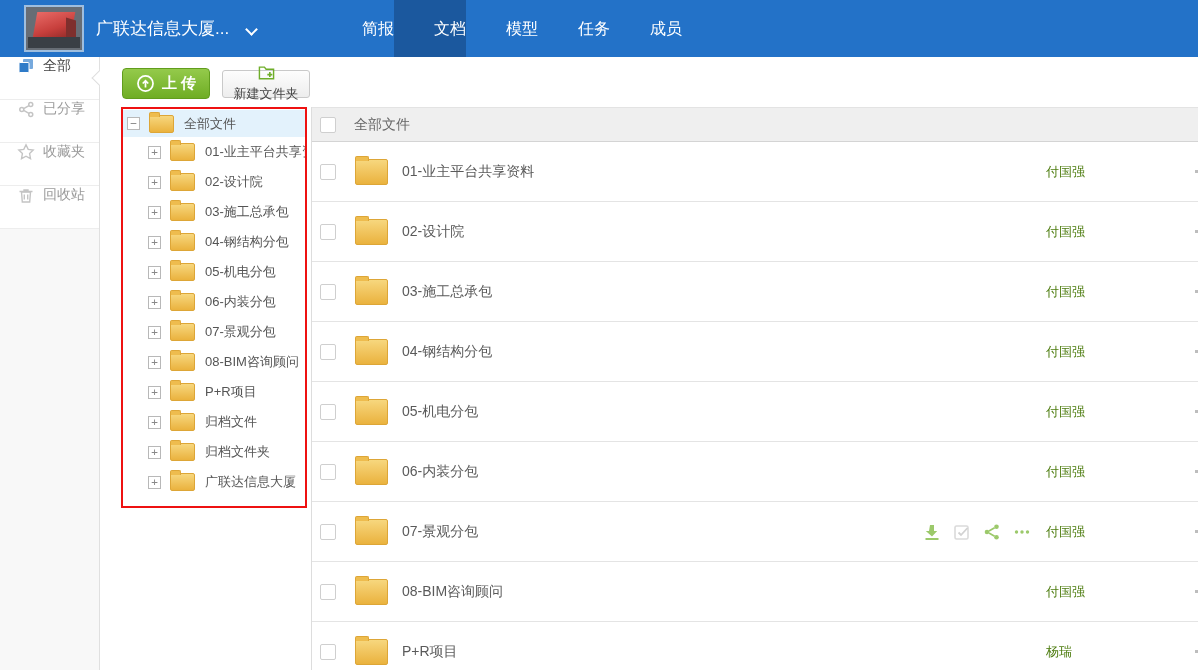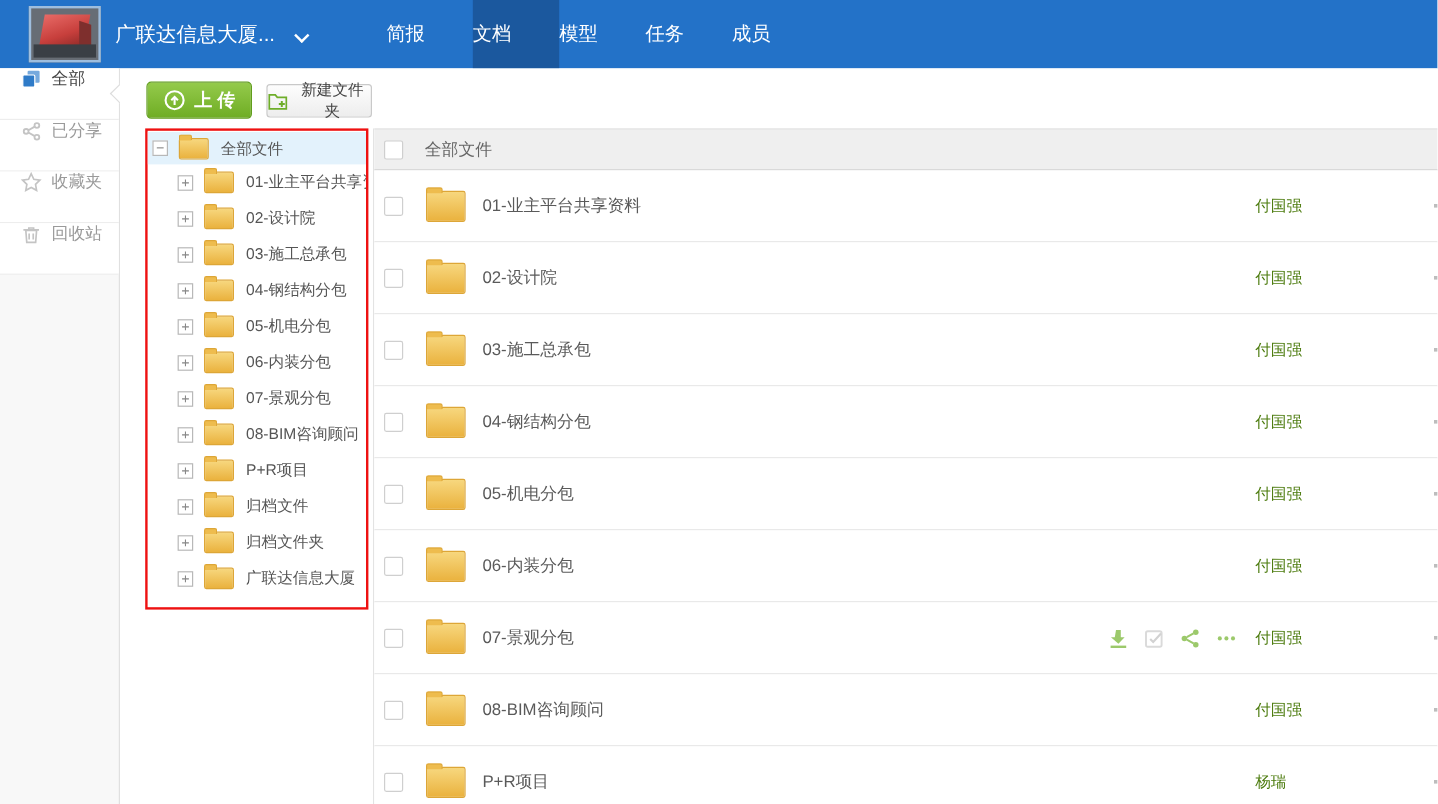--- a/index.html
+++ b/index.html
@@ -12,40 +12,40 @@
   .logo { position:absolute; left:24px; top:5px; width:60px; height:47px; background:#676d75;
           border:2px solid #9fbede; overflow:hidden; }
   .logo .bld { position:absolute; left:9px; top:5px; width:38px; height:26px;
                background:linear-gradient(160deg,#e86a66 0%,#c73f3c 60%,#8f2a28 100%); transform:skewX(-10deg); }
   .logo .bld-side { position:absolute; left:40px; top:12px; width:10px; height:20px; background:#7e2f2d; transform:skewY(18deg); }
   .logo .base { position:absolute; left:2px; bottom:2px; right:2px; height:11px; background:#3a3f45; }
   .proj-title { position:absolute; left:96px; top:0; height:57px; line-height:57px; color:#fff; font-size:17px;text-align:center; }
   .chev-down { position:absolute; left:247px; top:25px; width:9px; height:9px;
                border-left:2px solid #fff; border-bottom:2px solid #fff; transform:rotate(-45deg); }
   .nav { position:absolute; left:322px; top:0; height:57px; display:flex; }
-  .tab { width:72px; height:57px; line-height:57px; text-align:left; color:#fff; font-size:16px; cursor:pointer; }
+  .tab { width:72px; height:57px; line-height:57px; text-align:right; color:#fff; font-size:16px; cursor:pointer; }
   .tab.active { background:#1b589e; }
 
   
   .sidebar { position:absolute; left:0; top:57px; width:100px; bottom:0; background:#f8f8f8; border-right:1px solid #e0e0e0; }
   .side-item { height:43px; display:flex; align-items:flex-start; background:#fff; border-bottom:1px solid #ededed; cursor:pointer; }
   .side-item .ic { width:18px; height:18px; margin-left:17px; display:flex; align-items:center; justify-content:center; }
   .side-item .lbl { margin-left:8px; font-size:14px; color:#9a9a9a; }
   .side-item.active .lbl { color:#444; }
   .notch { position:absolute; left:94px; top:72px; width:12px; height:12px; background:#fff;
            border-left:1px solid #ddd; border-bottom:1px solid #ddd; transform:rotate(45deg); }
 
   
   .toolbar { position:absolute; left:100px; top:57px; right:0; height:50px; background:#fff; }
   .btn-upload { position:absolute; left:22px; top:11px; width:88px; height:31px; border:1px solid #619d1d; border-radius:4px;
                 background:linear-gradient(#94ca4b,#6fad24); color:#fff; font-size:15px; font-weight:bold;
                 display:flex; align-items:center; justify-content:center; gap:7px; cursor:pointer; }
   .btn-newfolder { position:absolute; left:122px; top:13px; width:88px; height:28px; border:1px solid #c9c9c9; border-radius:3px;
                    background:linear-gradient(#fdfdfd,#ededed); color:#444; font-size:13px;
-                   display:flex; align-items:center; justify-content:center; gap:5px; cursor:pointer; }
+                   display:flex; align-items:center; justify-content:center; gap:5px; cursor:pointer;flex-direction:column; }
 
   
   .tree-panel { position:absolute; left:100px; top:107px; width:212px; bottom:0; background:#fff; border-right:1px solid #ddd; }
   .tree-box { position:absolute; left:21px; top:0; width:186px; height:401px; border:2px solid #ee1111; overflow:hidden; }
   .tree-row { position:relative; height:30px; display:flex; align-items:center; cursor:pointer; white-space:nowrap; }
   .tree-row.root { height:27px; background:#e3f2fc; margin-top:1px; }
   .expander { width:13px; height:13px; border:1px solid #b8b8b8; background:#fff; color:#888;
               font-size:11px; line-height:11px; text-align:center; flex:none; cursor:pointer; font-family:"DejaVu Sans Mono",monospace; }
   .tree-row.root .expander { margin-left:4px; }
   .tree-row.child .expander { margin-left:25px; }

